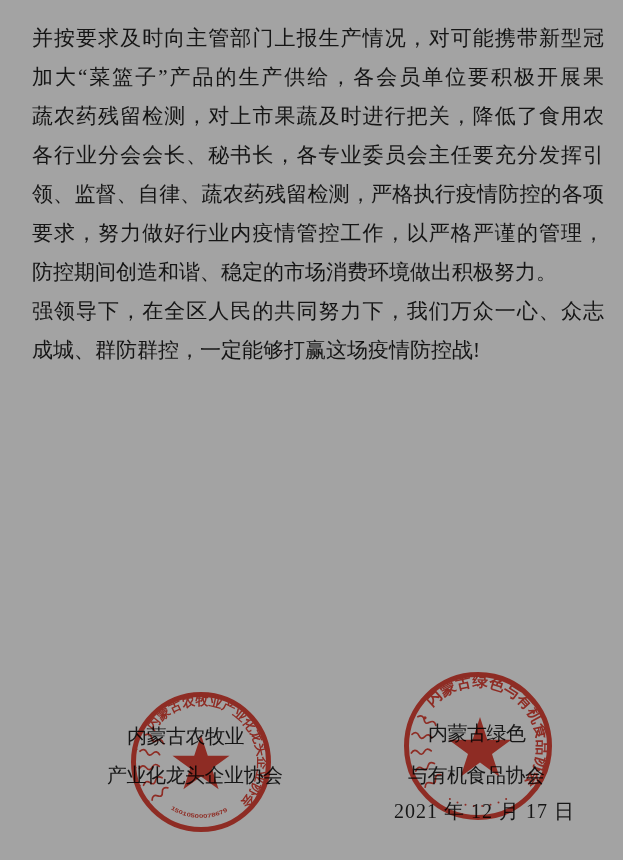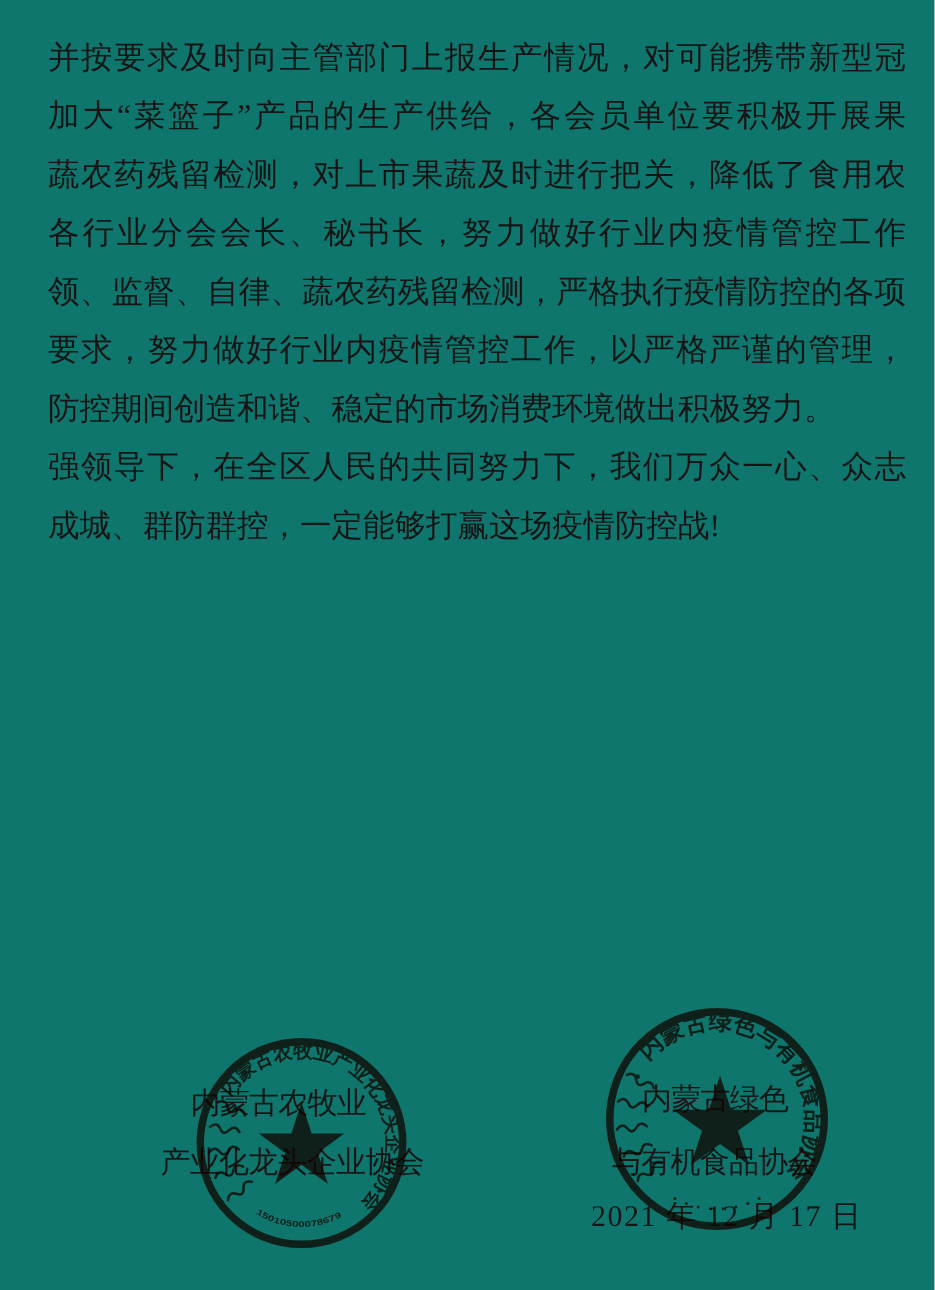--- a/index.html
+++ b/index.html
@@ -1,20 +1,20 @@
 <!DOCTYPE html>
 <html><head>
 <meta charset="utf-8">
 <style>
   html,body{margin:0;padding:0;}
   body{
     width:623px;height:860px;background:#ffffff;position:relative;overflow:hidden;
     font-family:"Liberation Serif","DejaVu Serif",serif;color:#000;
   }
-  .page{position:absolute;left:0;top:0;width:623px;height:860px;background:#0f766e;}
+  .page{position:absolute;left:0;top:0;width:623px;height:860px;background:#a3a3a3;}
 
   
   .doc-text{position:absolute;left:32px;top:19px;width:572px;}
   .line{
     height:39px;line-height:39px;font-size:21px;
     text-align:justify;text-align-last:justify;
     color:#151515;
   }
   .line.pl{text-align-last:left;}
   .line.ind{text-indent:38px;}
@@ -42,21 +42,21 @@
 </style>
 </head>
 <body>
 
 <div class="page">
 
   <div class="doc-text">
     <div class="line">并按要求及时向主管部门上报生产情况，对可能携带新型冠</div>
     <div class="line">加大“菜篮子”产品的生产供给，各会员单位要积极开展果</div>
     <div class="line">蔬农药残留检测，对上市果蔬及时进行把关，降低了食用农</div>
-    <div class="line">各行业分会会长、秘书长，努力做好行业内疫情管控工作</div>
+    <div class="line">各行业分会会长、秘书长，各专业委员会主任要充分发挥引</div>
     <div class="line">领、监督、自律、蔬农药残留检测，严格执行疫情防控的各项</div>
     <div class="line">要求，努力做好行业内疫情管控工作，以严格严谨的管理，</div>
     <div class="line pl">防控期间创造和谐、稳定的市场消费环境做出积极努力。</div>
     <div class="line">强领导下，在全区人民的共同努力下，我们万众一心、众志</div>
     <div class="line pl">成城、群防群控，一定能够打赢这场疫情防控战!</div>
   </div>
 
   <div class="overlay-text sig-l1">内蒙古农牧业</div>
   <div class="overlay-text sig-l2">产业化龙头企业协会</div>
   <div class="overlay-text sig-r1">内蒙古绿色</div>

